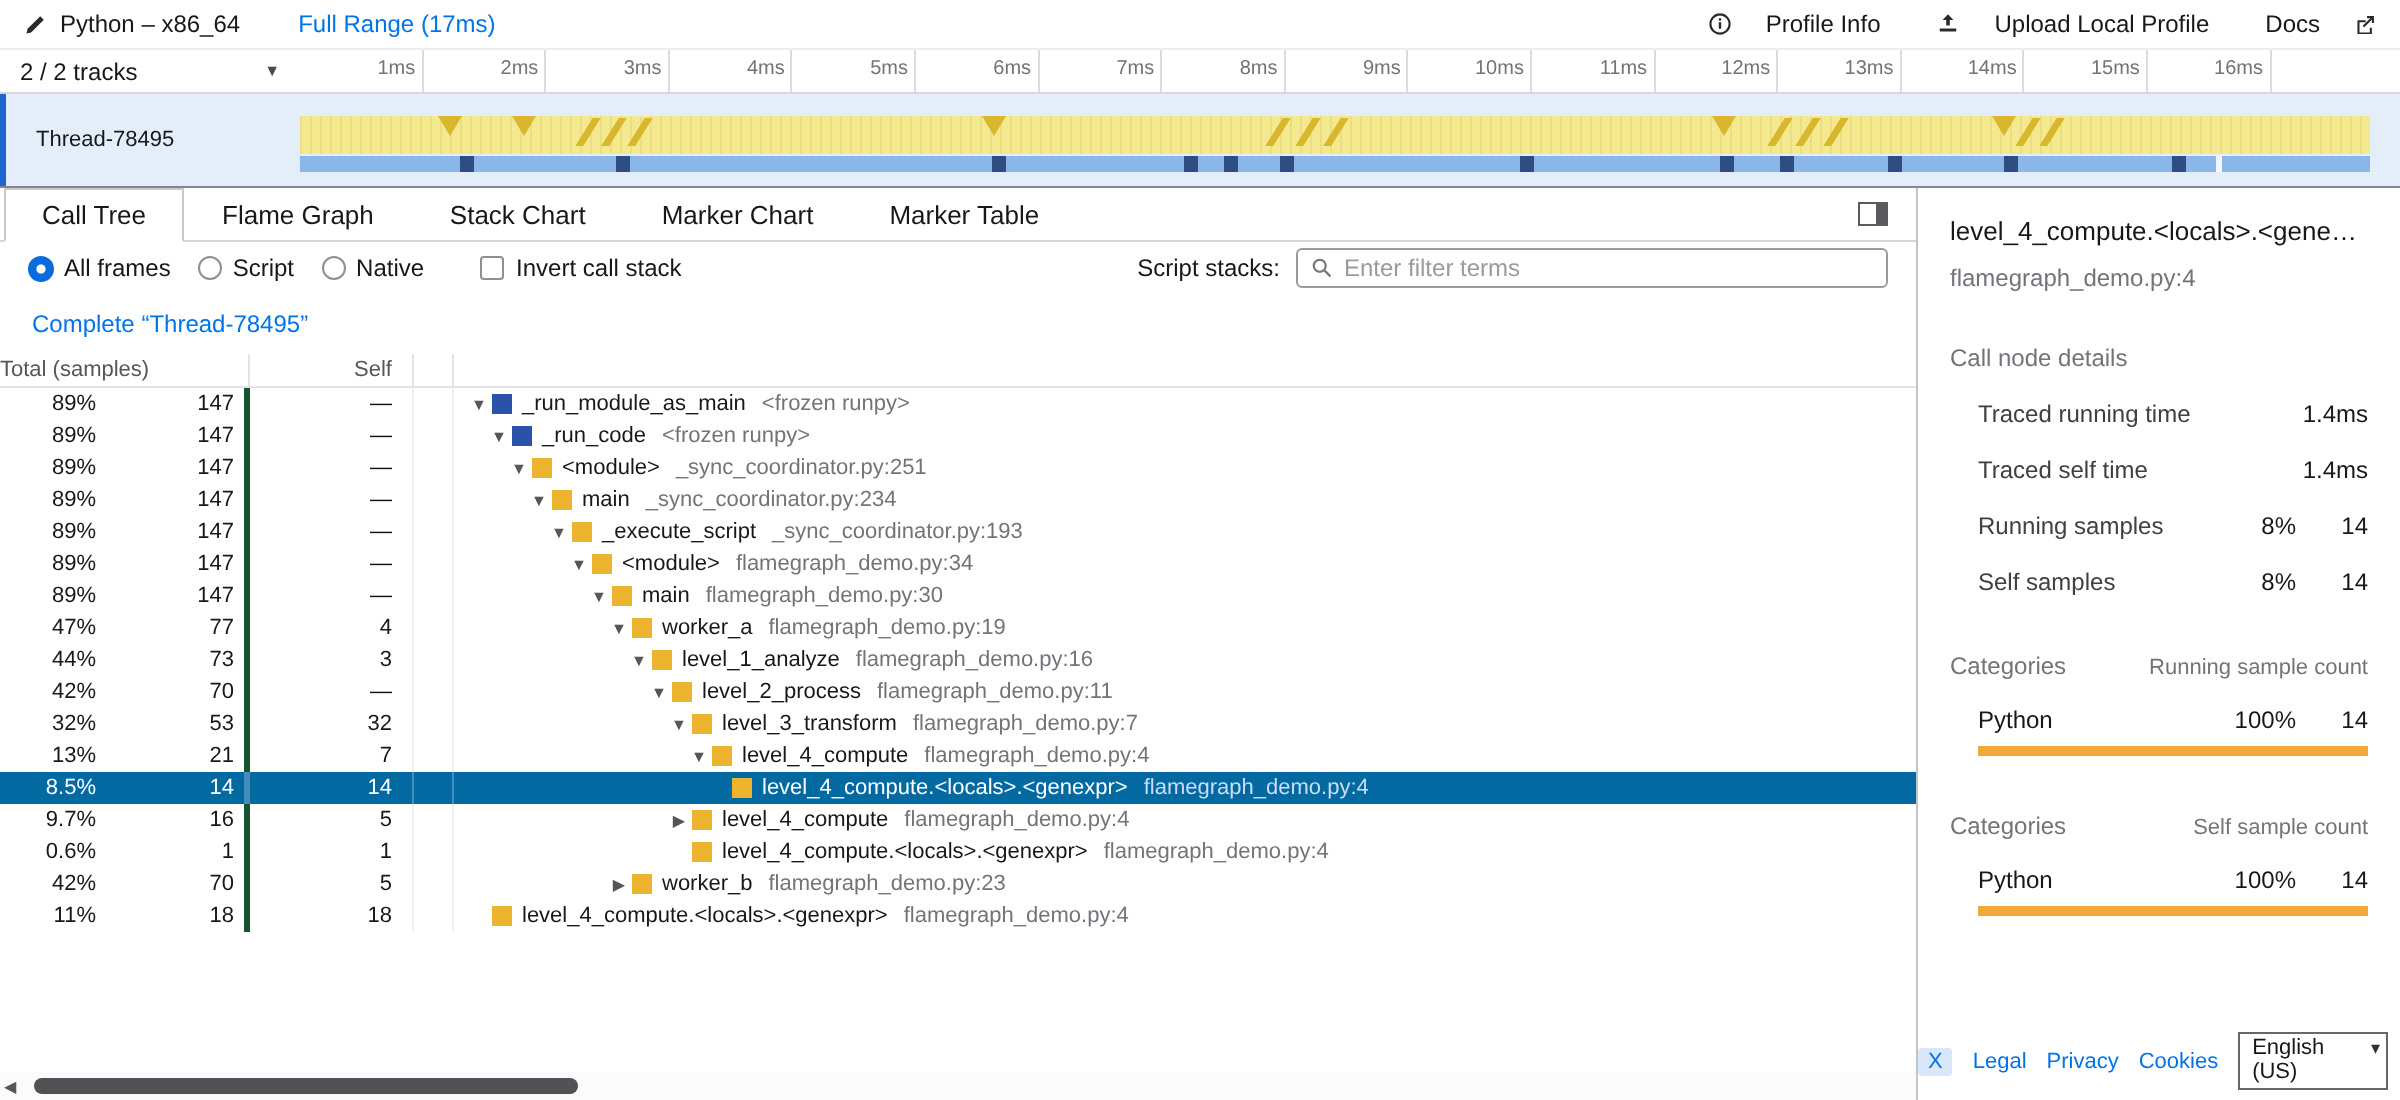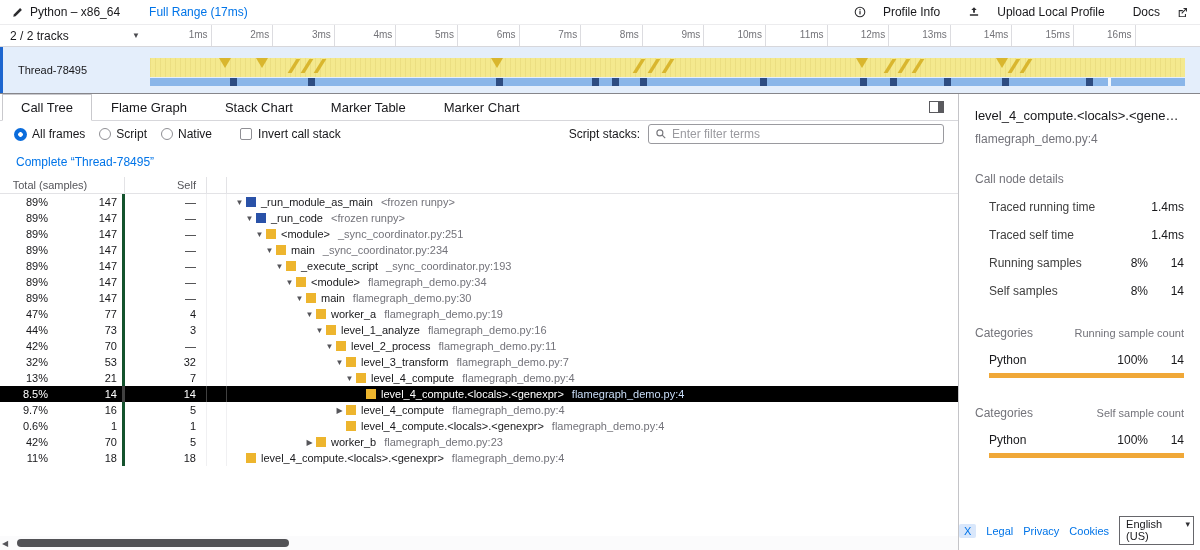--- a/index.html
+++ b/index.html
@@ -59,37 +59,37 @@
   .search-box { width: 296px; height: 20px; border: 1px solid #9a9a9f; border-radius: 3px; display: flex; align-items: center; padding: 0 6px; gap: 5px; background: #fff; }
   .search-box input { border: none; outline: none; flex: 1; font-size: 12px; font-family: inherit; color: #18181b; min-width: 0; background: transparent; }
   .search-box input::placeholder { color: #9a9a9f; }
 
   
   .breadcrumb-row { height: 30px; flex: none; display: flex; align-items: center; padding: 0 8px; }
   .breadcrumb { color: #0074e8; padding: 4px 8px; cursor: pointer; }
 
   
   .thead { height: 17px; flex: none; display: flex; font-size: 11px; color: #55555a; border-bottom: 1px solid #e3e3e6; }
-  .th-total { width: 125px; text-align: center; padding-right: 24px; border-right: 1px solid #e3e3e6; line-height: 16px; }
+  .th-total { width: 125px; text-align: left; padding-right: 24px; border-right: 1px solid #e3e3e6; line-height: 16px; }
   .th-self { width: 82px; text-align: right; padding-right: 10px; border-right: 1px solid #e3e3e6; line-height: 16px; }
   .th-strip { width: 20px; border-right: 1px solid #e3e3e6; }
   .tree { flex: 1; overflow: hidden; }
   .tree-row { height: 16px; display: flex; align-items: stretch; font-size: 11px; cursor: default; }
   .cell-pct { width: 48px; text-align: right; line-height: 16px; flex: none; }
   .cell-samples { width: 77px; text-align: right; padding-right: 5px; border-right: 3px solid #14532d; line-height: 16px; flex: none; }
   .cell-self { width: 82px; text-align: right; padding-right: 10px; border-right: 1px solid #f0f0f2; line-height: 16px; flex: none; }
   .cell-strip { width: 20px; border-right: 1px solid #f0f0f2; flex: none; }
   .tree-cell { flex: 1; display: flex; align-items: center; min-width: 0; }
   .twisty { width: 13px; font-size: 8px; color: #55555a; text-align: center; flex: none; }
   .sq { width: 10px; height: 10px; margin-right: 5px; flex: none; }
   .sq.yellow { background: #edb52e; }
   .sq.blue { background: #2a52a8; }
   .fn { white-space: nowrap; }
   .loc { color: #73737a; margin-left: 8px; white-space: nowrap; }
-  .tree-row.selected { background: #000000; color: #fff; }
+  .tree-row.selected { background: #0369a1; color: #fff; }
   .tree-row.selected .loc, .tree-row.selected .twisty { color: #c9ddf8; }
   .tree-row.selected .cell-samples, .tree-row.selected .cell-self, .tree-row.selected .cell-strip { border-right-color: rgba(255,255,255,0.25); }
 
   
   .hscroll { position: absolute; bottom: 0; left: 0; width: 100%; height: 14px; background: #fbfbfc; }
   .hscroll .arrow { position: absolute; left: 2px; top: 3px; font-size: 8px; color: #55555a; }
   .hscroll .thumb { position: absolute; left: 17px; top: 3px; width: 272px; height: 8px; background: #525256; border-radius: 4px; cursor: pointer; }
 
   
   .sb-title { font-size: 13px; white-space: nowrap; overflow: hidden; text-overflow: ellipsis; }
@@ -227,22 +227,22 @@
   </div>
 
   <div class="main">
     <div class="left-panel">
 
       <div class="tabbar">
         <div class="tab-list">
             <div class="tab selected">Call Tree</div>
             <div class="tab">Flame Graph</div>
             <div class="tab">Stack Chart</div>
+            <div class="tab">Marker Chart</div>
             <div class="tab">Marker Table</div>
-            <div class="tab">Marker Chart</div>
           </div>
         <div class="tabbar-right">
           <span class="panel-toggle"></span>
         </div>
       </div>
 
       <div class="controls">
         <div class="radio-group">
             <label class="radio-label">
               <span class="radio checked"></span>

